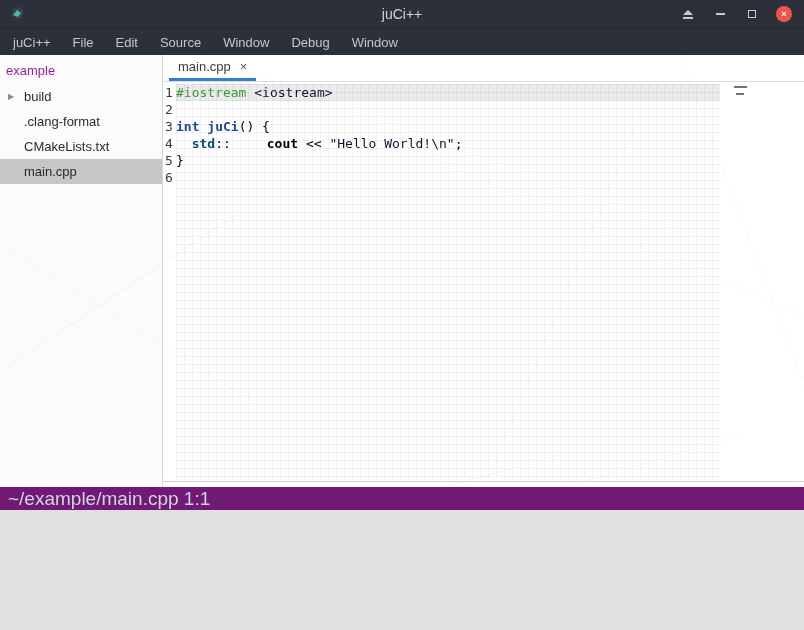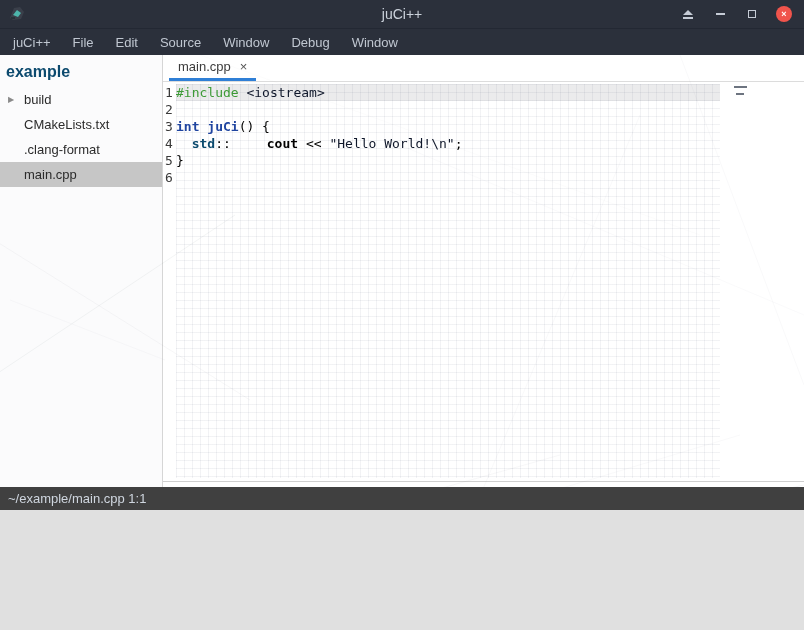--- a/index.html
+++ b/index.html
@@ -28,21 +28,21 @@
   .menubar { height:27px; background:#2b303b; border-top:1px solid #232833; display:flex;
              align-items:center; flex:none; padding-left:2px; }
   .menu-item { color:#c0c7d1; font-size:13px; padding:0 11px; height:27px; line-height:27px; }
 
   
   .content { flex:1; display:flex; position:relative; background:#fff; overflow:hidden; }
   .texture { position:absolute; left:0; top:0; pointer-events:none; z-index:40; }
 
   
   .sidebar { width:163px; flex:none; border-right:1px solid #d6d6d6; background:#fbfbfc; }
-  .sidebar-header { font-size:16px; font-weight:bold; color:#0c4a6e; padding:8px 10px 6px 6px; }
+  .sidebar-header { font-size:13px; font-weight:normal; color:#a21caf; padding:8px 10px 6px 6px; }
   .tree-item { height:25px; line-height:25px; font-size:13px; color:#2b2b2b; position:relative;
                padding-left:24px; cursor:default; white-space:nowrap; }
   .tree-item.selected { background:#c6c6c6; }
   .expander { position:absolute; left:8px; top:0; font-size:8px; color:#8a8a8a; line-height:25px; }
 
   
   .main { flex:1; display:flex; flex-direction:column; min-width:0; }
   .tabbar { height:27px; flex:none; border-bottom:1px solid #dcdcdc; display:flex; align-items:stretch;
             padding-left:6px; background:#fff; }
   .tab { display:flex; align-items:center; padding:0 9px; font-size:13px; color:#3c3c3c; position:relative; }
@@ -72,21 +72,21 @@
 
   .overview-marks { position:absolute; top:4px; right:57px; z-index:2; }
   .ov-dash { height:2px; background:#6d7480; margin-bottom:5px; }
   .ov-dash.d1 { width:13px; }
   .ov-dash.d2 { width:8px; margin-left:2px; }
 
   
   .bottom-panel { flex:1; border-top:1px solid #cfcfcf; background:#fff; }
 
   
-  .statusbar { height:23px; flex:none; background:#404040; color:#cfd6df; font-size:13px;
+  .statusbar { height:23px; flex:none; background:#701a75; color:#cfd6df; font-size:19px;
                line-height:23px; padding-left:8px; }
 </style>
 </head>
 <body>
 
 <div class="window">
 
   <div class="titlebar">
     <svg class="app-icon" viewBox="0 0 18 16">
       <polygon points="2,12 6,2 12,1 16,6 13,13 5,14" fill="#3a3f4a"></polygon>
@@ -136,39 +136,39 @@
         <line x1="400" y1="90" x2="804" y2="260" opacity="0.03"></line>
         <line x1="680" y1="0" x2="804" y2="330" opacity="0.04"></line>
         <line x1="200" y1="0" x2="700" y2="180" opacity="0.02"></line>
       </g>
     </svg>
 
     <div class="sidebar">
       <div class="sidebar-header">example</div>
       <div id="file-tree">
           <div class="tree-item"><span class="expander">▶</span><span>build</span></div>
+          <div class="tree-item"><span>.clang-format</span></div>
           <div class="tree-item"><span>CMakeLists.txt</span></div>
-          <div class="tree-item"><span>.clang-format</span></div>
           <div class="tree-item selected"><span>main.cpp</span></div>
         </div>
     </div>
 
     <div class="main">
       <div class="tabbar" id="tabbar">
           <div class="tab active">
             <span class="tab-label">main.cpp</span>
             <span class="tab-close">×</span>
           </div>
         </div>
 
       <div class="editor">
         <div id="code-lines">
             <div class="line hl">
               <span class="gutter">1</span>
-              <span class="code"><span class="tok-preproc">#include</span><span class="tok-plain"> </span><span class="tok-string">&lt;iostream&gt;</span></span>
+              <span class="code"><span class="tok-preproc">#iostream</span><span class="tok-plain"> </span><span class="tok-string">&lt;iostream&gt;</span></span>
             </div>
             <div class="line">
               <span class="gutter">2</span>
               <span class="code"></span>
             </div>
             <div class="line">
               <span class="gutter">3</span>
               <span class="code"><span class="tok-type">int</span><span class="tok-plain"> </span><span class="tok-type">juCi</span><span class="tok-plain">() {</span></span>
             </div>
             <div class="line">

